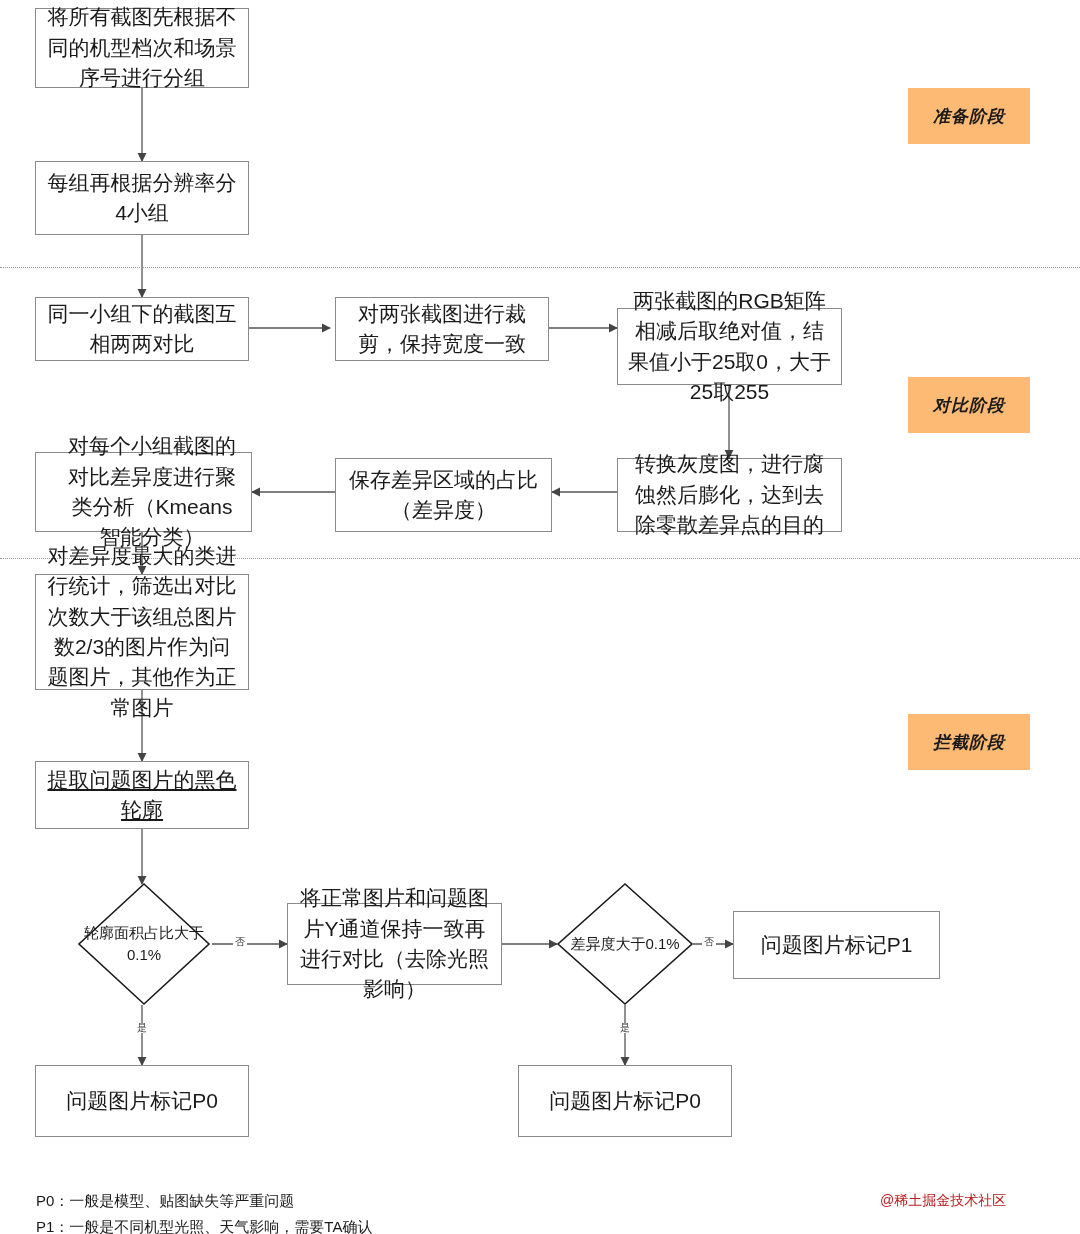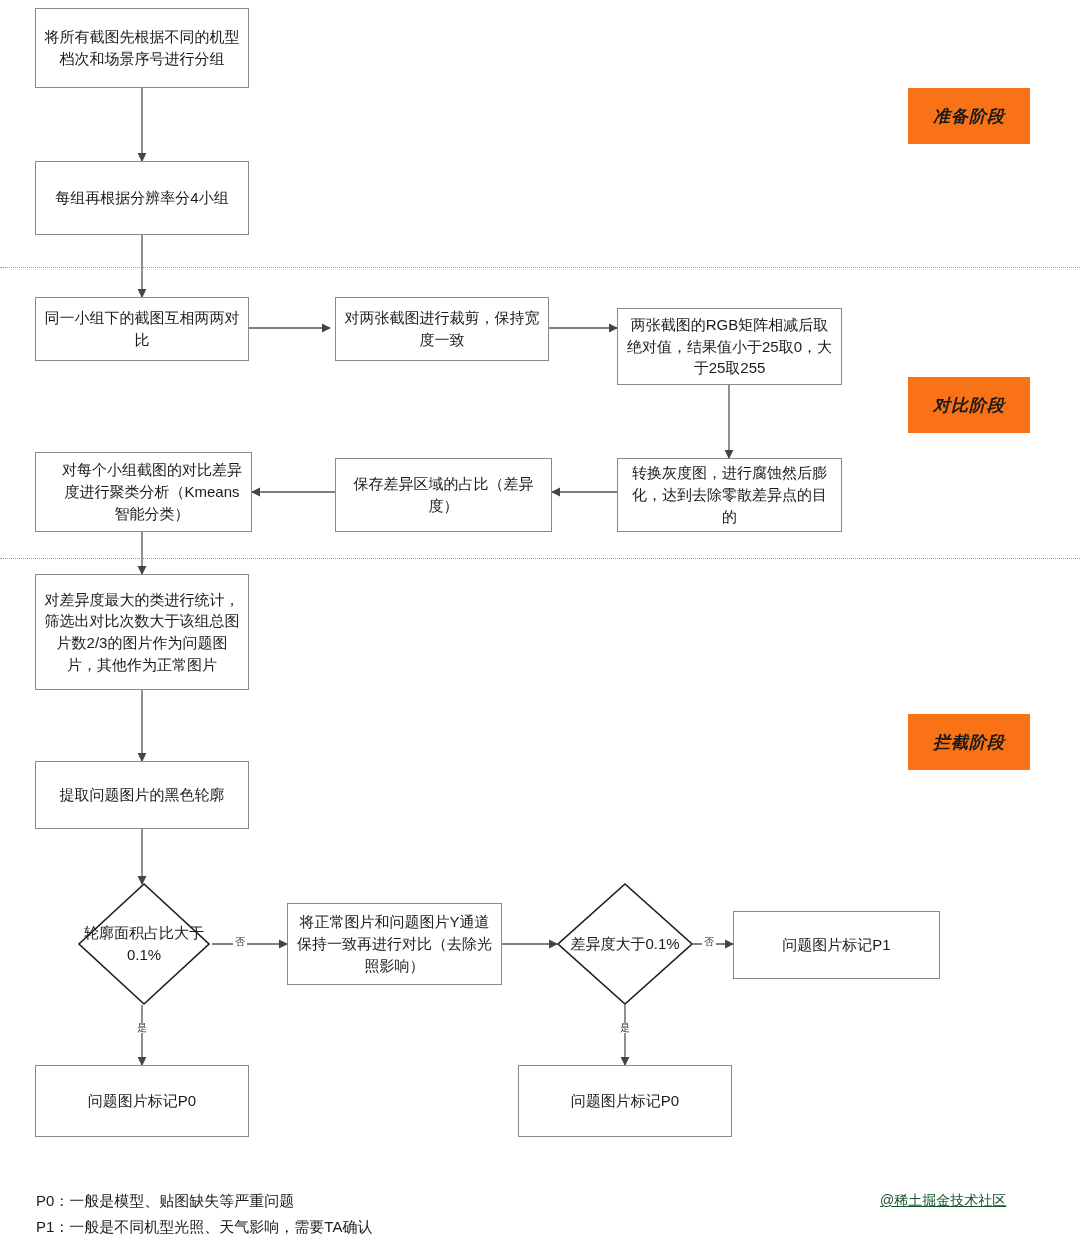--- a/index.html
+++ b/index.html
@@ -29,33 +29,33 @@
   .node {
     position: absolute;
     box-sizing: border-box;
     border: 1.2px solid #8a8a8a;
     background: #ffffff;
     display: flex;
     align-items: center;
     justify-content: center;
     text-align: center;
     color: #1a1a1a;
-    font-size: 15px;
+    font-size: 21px;
     line-height: 1.45;
     padding: 4px 8px;
   }
   .node .txt {
     display: block;
     width: 100%;
     white-space: pre-line;
   }
   .stage {
     position: absolute;
     box-sizing: border-box;
-    background: #f97316;
+    background: #fdba74;
     display: flex;
     align-items: center;
     justify-content: center;
     font-size: 17px;
     font-weight: bold;
     font-style: italic;
     color: #1a1a1a;
     letter-spacing: 1px;
   }
   .diamond-wrap {
@@ -100,23 +100,22 @@
   .legend {
     position: absolute;
     font-size: 15px;
     line-height: 1.7;
     color: #1a1a1a;
     white-space: pre-line;
   }
   .watermark {
     position: absolute;
     font-size: 14px;
-    color: #14532d;
+    color: #b91c1c;
     white-space: nowrap;
-    text-decoration: underline;
   }
 </style>
 </head>
 <body>
 
 <div id="canvas">
 
   <svg class="edges" viewBox="0 0 1080 1234" xmlns="http://www.w3.org/2000/svg">
     <defs>
       <marker id="arrow" viewBox="0 0 10 10" refX="9" refY="5" markerWidth="7" markerHeight="7" orient="auto-start-reverse">
@@ -193,21 +192,21 @@
   </div>
 
   <div class="node" style="left:35px; top:452px; width:217px; height:80px;padding-left:25px;">
     <span class="txt">对每个小组截图的对比差异度进行聚类分析（Kmeans智能分类）</span>
   </div>
 
   <div class="node" style="left:35px; top:574px; width:214px; height:116px;">
     <span class="txt">对差异度最大的类进行统计，筛选出对比次数大于该组总图片数2/3的图片作为问题图片，其他作为正常图片</span>
   </div>
 
-  <div class="node" style="left:35px; top:761px; width:214px; height:68px;">
+  <div class="node" style="left:35px; top:761px; width:214px; height:68px;text-decoration:underline;">
     <span class="txt">提取问题图片的黑色轮廓</span>
   </div>
 
   <div class="diamond-wrap" style="left:78px; top:883px; width:132px; height:122px;">
     <svg width="132" height="122" viewBox="0 0 132 122" xmlns="http://www.w3.org/2000/svg">
       <polygon points="66,1 131,61 66,121 1,61" fill="#ffffff" stroke="#1a1a1a" stroke-width="1.6"></polygon>
     </svg>
     <div class="diamond-label">轮廓面积占比大于0.1%</div>
   </div>
 

